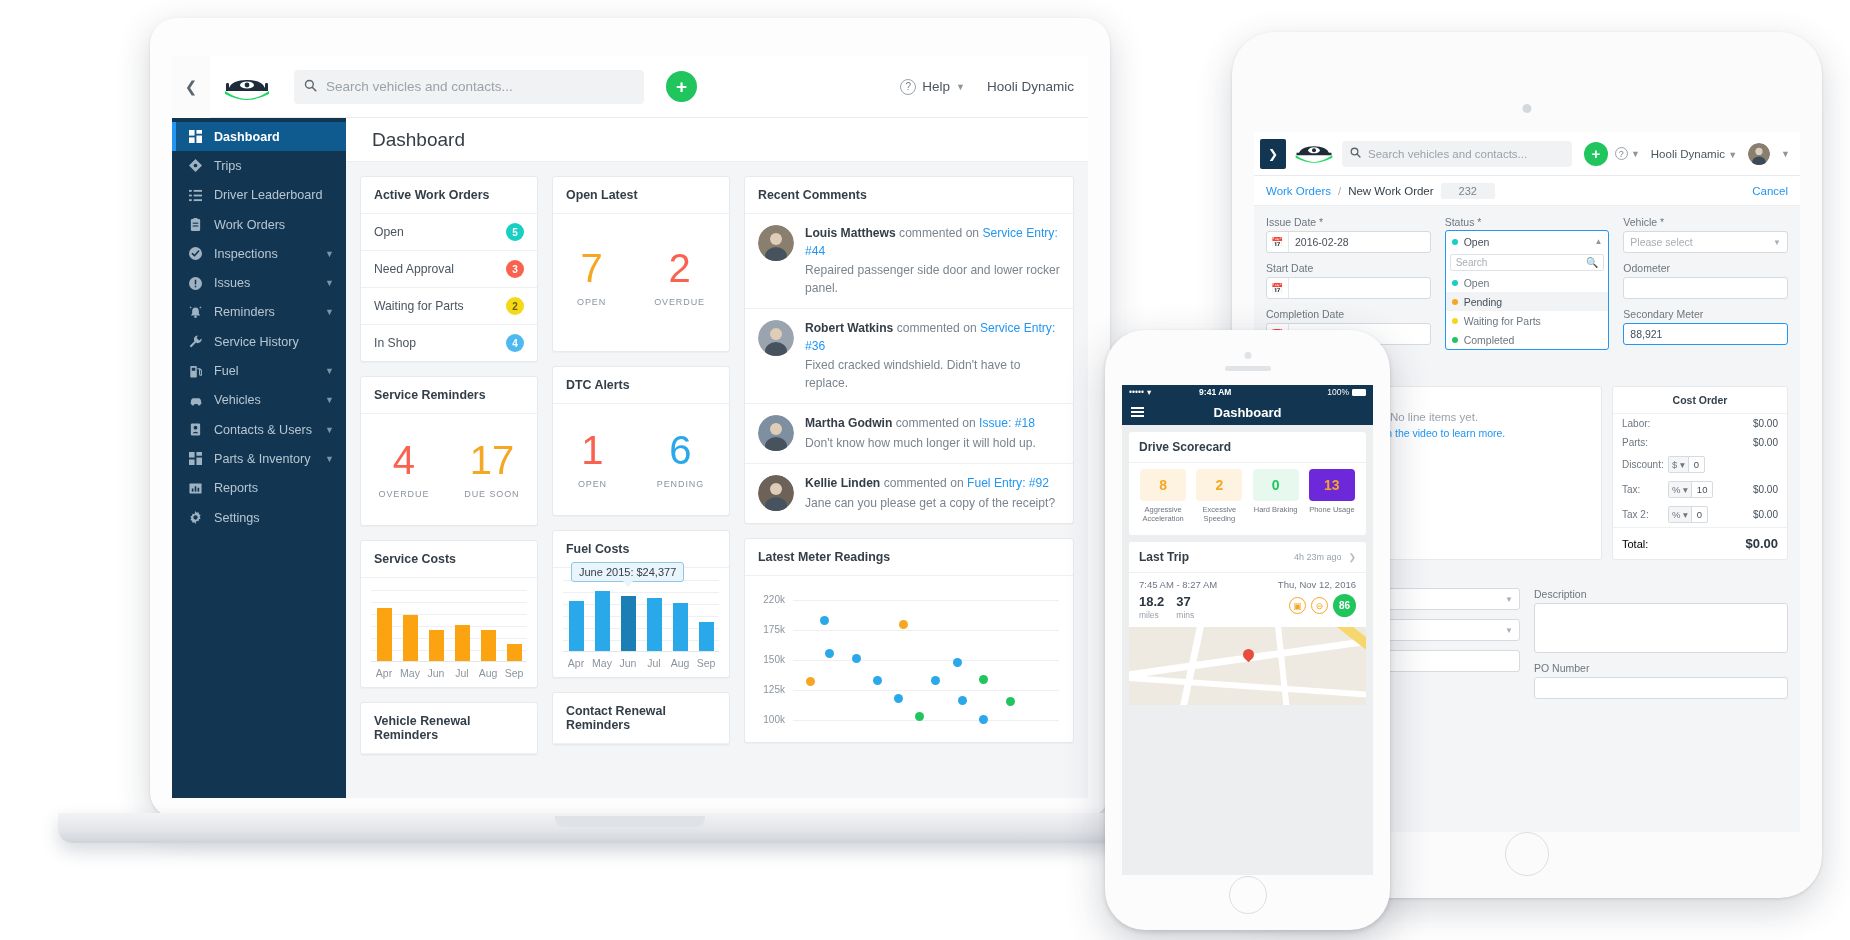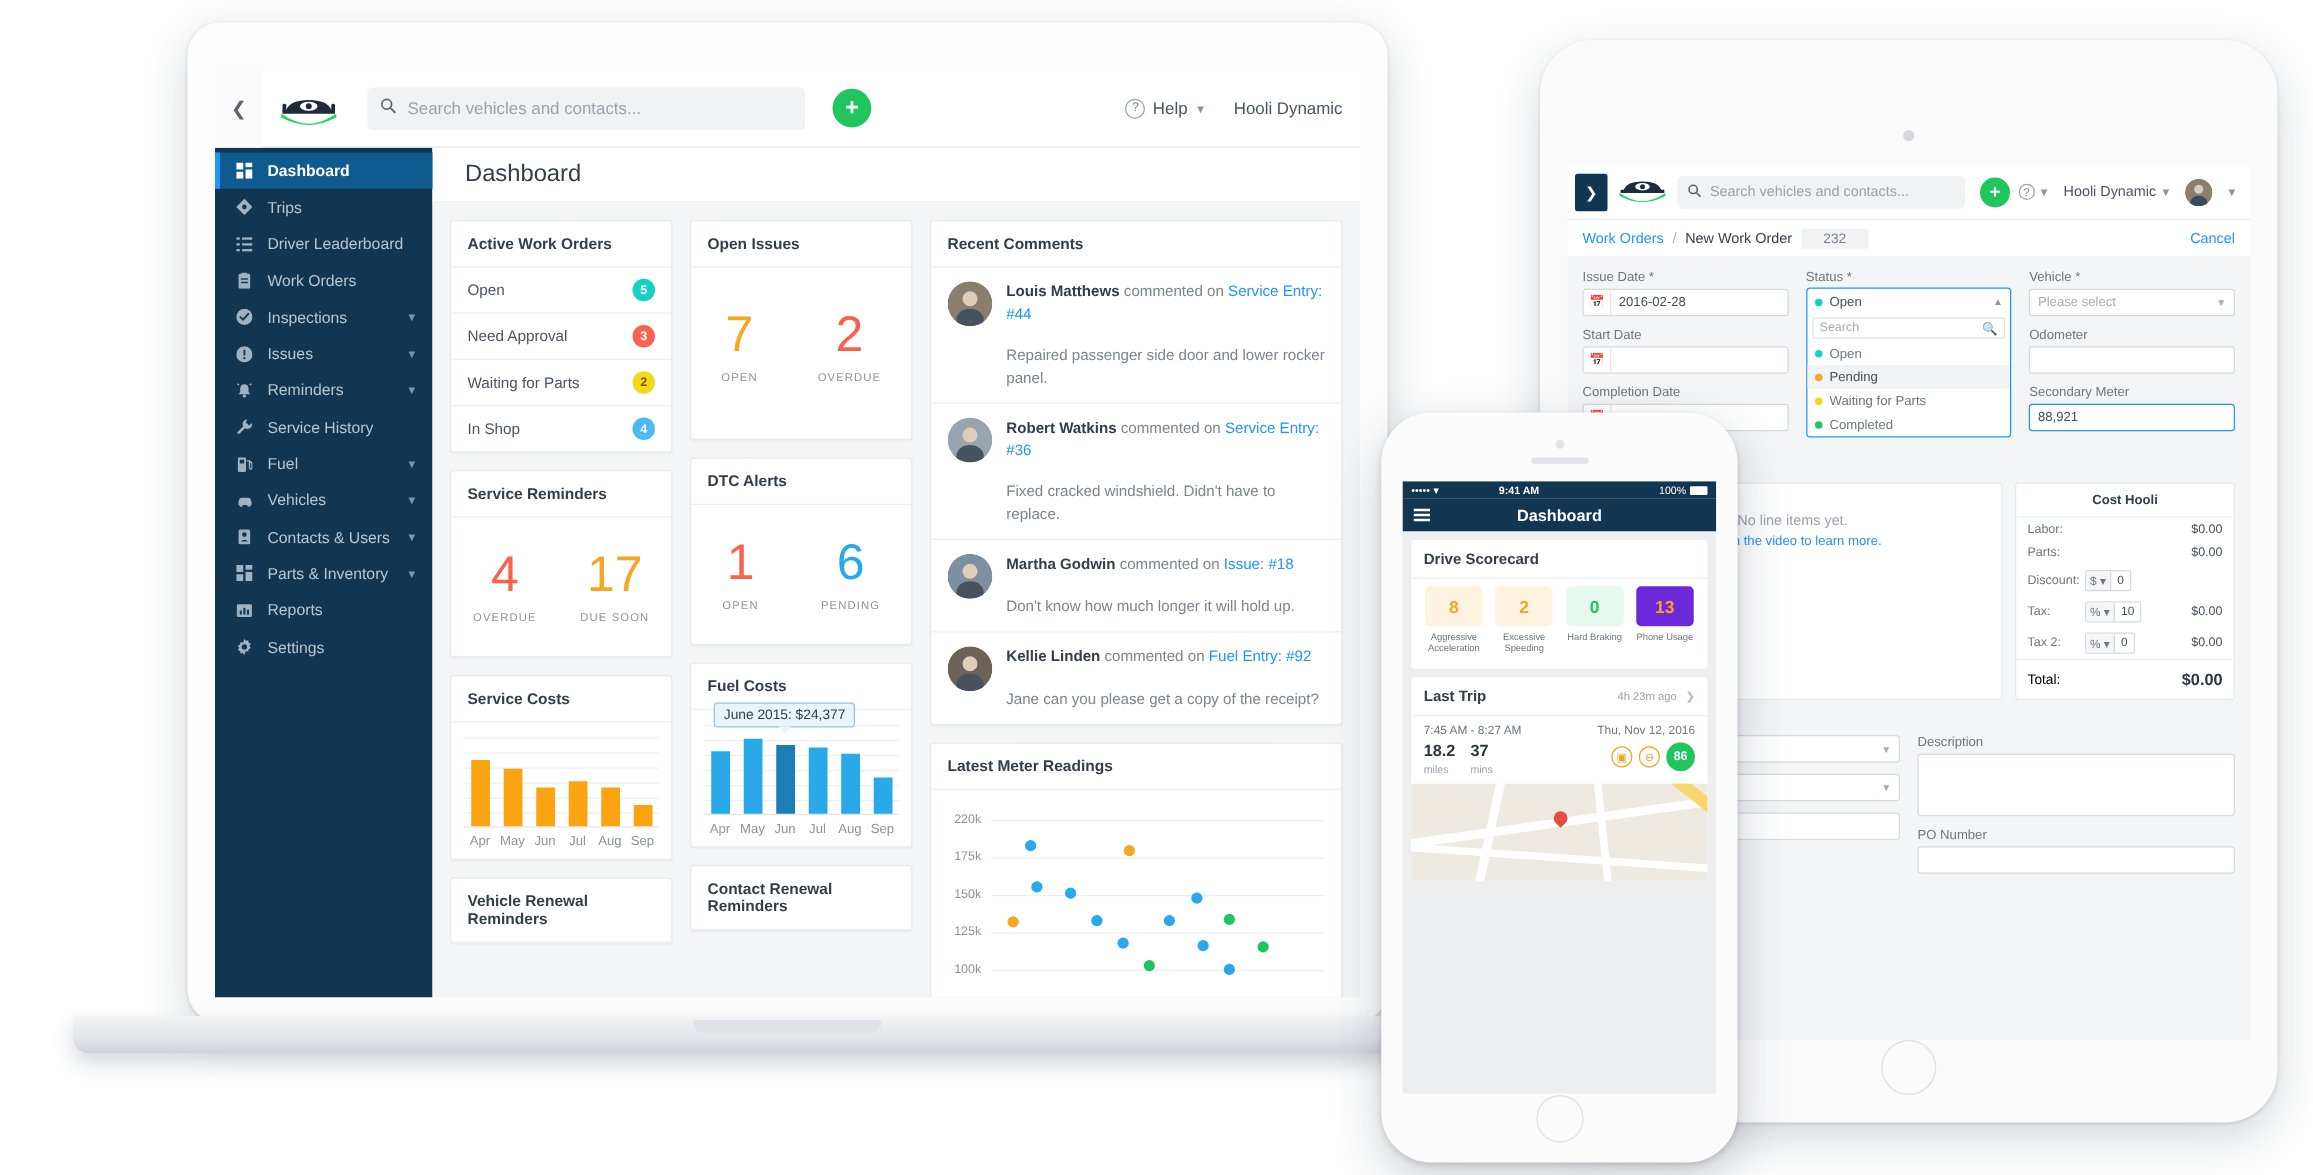--- a/index.html
+++ b/index.html
@@ -98,21 +98,21 @@
              border-left:5px solid transparent;border-right:5px solid transparent;border-top:6px solid #eaf4fb; }
 
   
   .comment { display:flex; gap:11px; padding:11px 13px; border-bottom:1px solid #eef0f2; }
   .comment:last-child { border-bottom:none; }
   .avatar { width:36px; height:36px; border-radius:50%; flex:0 0 36px; overflow:hidden; }
   .ctext { font-size:12.1px; line-height:1.45; }
   .cname { font-weight:bold; color:#333e48; }
   .con { color:#7b848d; }
   .clink { color:#2196f3; }
-  .cbody { color:#7b848d; margin-top:16px; }
+  .cbody { color:#7b848d; margin-top:2px; }
 
   
   .scatter { position:relative; height:140px; margin:6px 4px 0 0; }
   .sc-y { position:absolute; left:0; width:30px; text-align:right; font-size:10px; color:#8b949d; }
   .sc-plot { position:absolute; left:38px; right:0; top:0; bottom:0; }
   .sc-plot .gl { position:absolute; left:0; right:0; height:1px; background:#edeff1; }
   .dot { position:absolute; width:9px; height:9px; border-radius:50%; }
 
   
   .tablet { position:absolute; left:1232px; top:32px; width:590px; height:866px; }
@@ -483,21 +483,21 @@
                 </div>
               </div>
 
               <div class="card">
                 <div class="card-head">Vehicle Renewal Reminders</div>
               </div>
             </div>
 
             <div class="col">
               <div class="card">
-                <div class="card-head">Open Issues</div>
+                <div class="card-head">Open Latest</div>
                 <div class="stat-body" id="oi-stats" style="padding:34px 0 44px">
                     <div class="stat">
                       <div class="stat-num" style="color:#f5a623">7</div>
                       <div class="stat-lbl">OPEN</div>
                     </div>
                     <div class="stat">
                       <div class="stat-num" style="color:#f9624e">2</div>
                       <div class="stat-lbl">OVERDUE</div>
                     </div>
                   </div>
@@ -773,21 +773,21 @@
         <span>Labor (0)</span>
         <span>Parts (0)</span>
       </div>
 
       <div class="t-panels">
         <div class="t-panel" style="flex:1">
           <div class="empty-note">No line items yet.</div>
           <div class="empty-link">Watch the video to learn more.</div>
         </div>
         <div class="t-panel" style="width:176px">
-          <div class="panel-head">Cost Hooli</div>
+          <div class="panel-head">Cost Order</div>
           <div id="ct-rows">
               <div class="ct-row">
                 <span class="lbl">Labor:</span>
                 <span class="val" style="margin-left:auto">$0.00</span>
               </div>
               <div class="ct-row">
                 <span class="lbl">Parts:</span>
                 <span class="val" style="margin-left:auto">$0.00</span>
               </div>
               <div class="ct-row">

